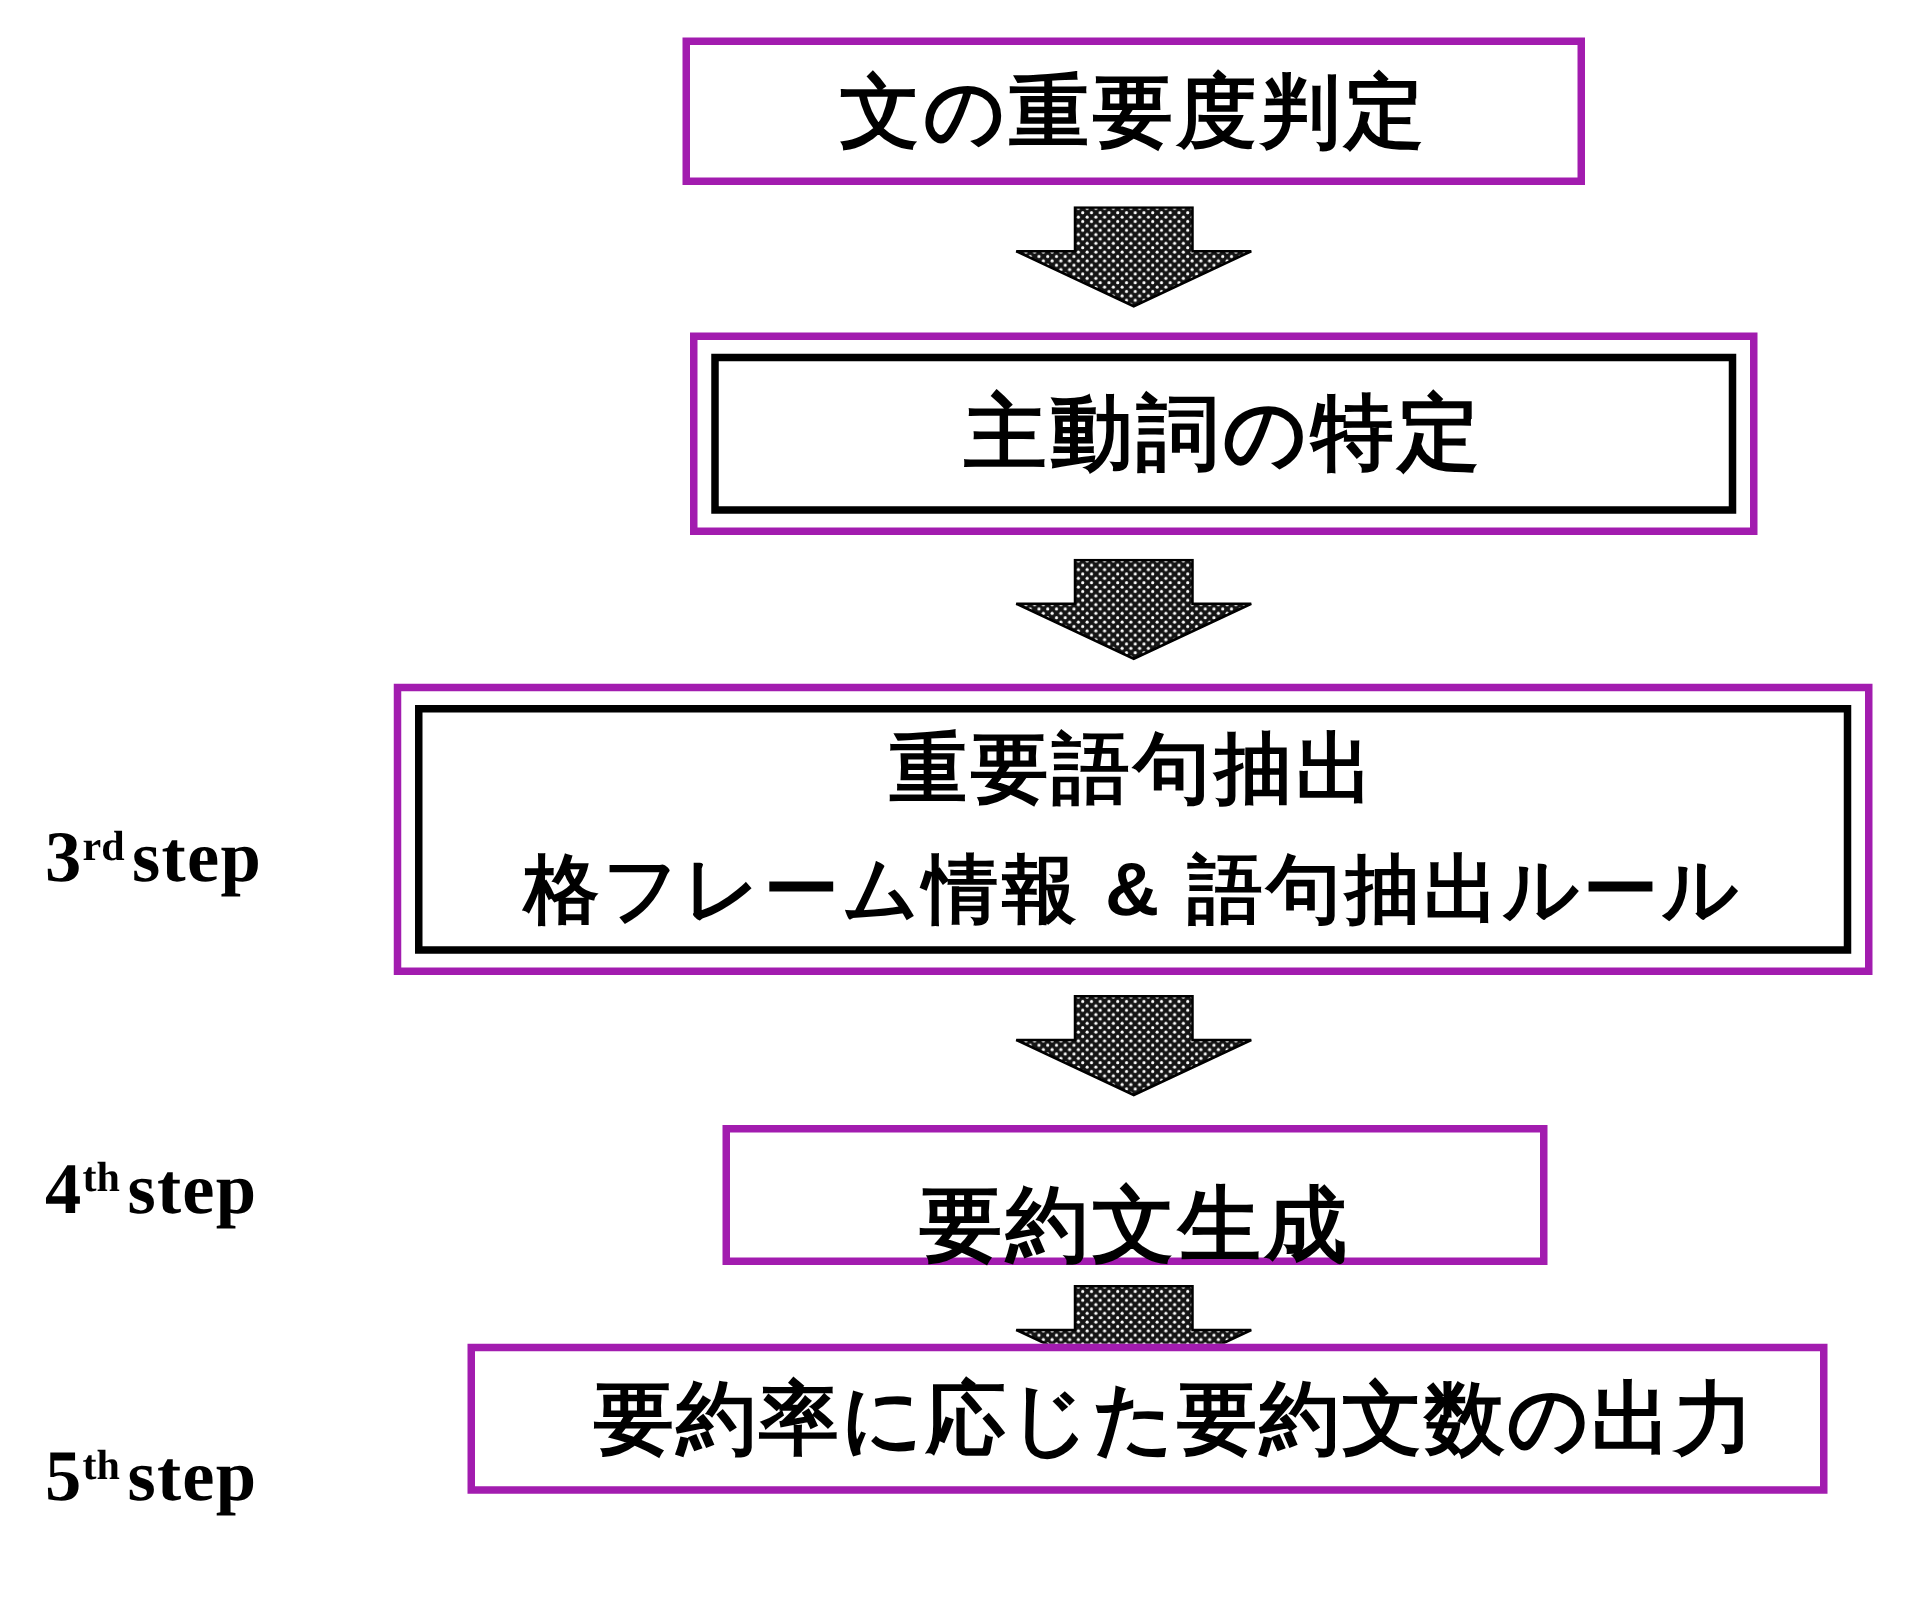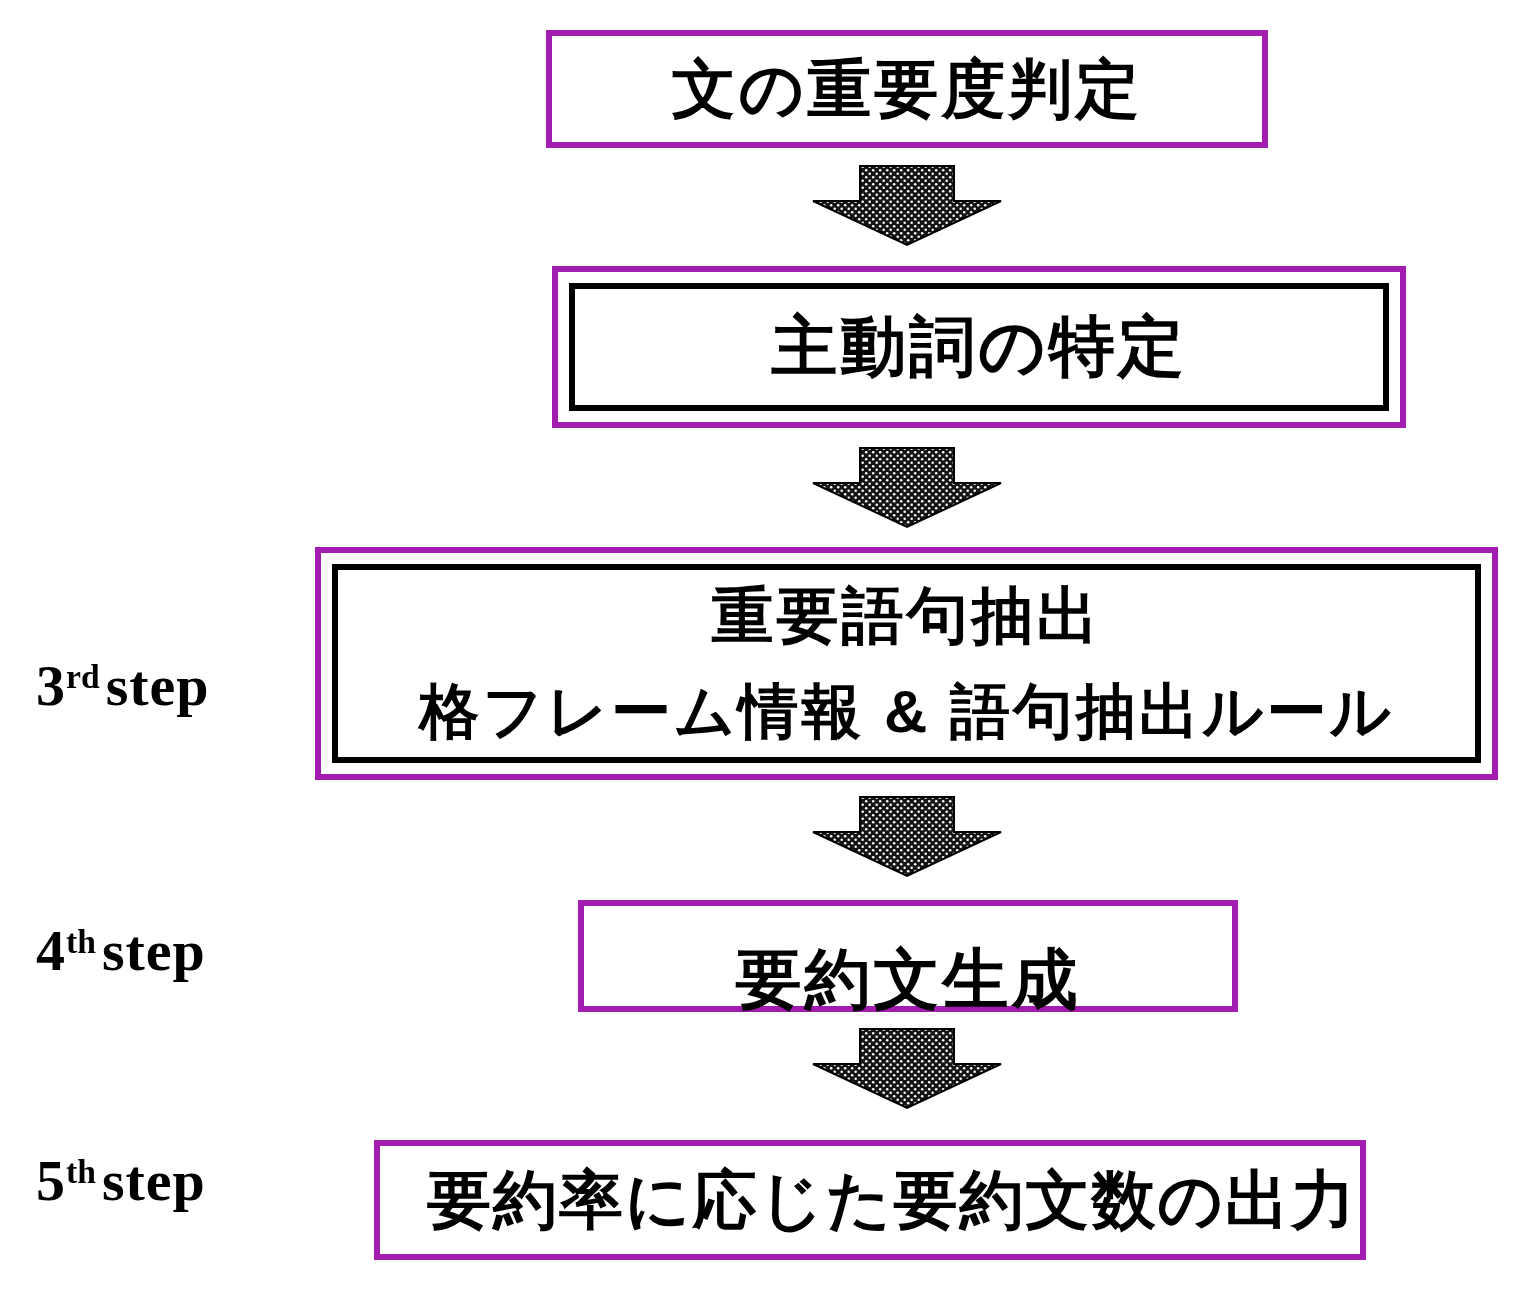--- a/index.html
+++ b/index.html
@@ -81,21 +81,21 @@
   #box-2 { left: 552px; top: 266px;  width: 854px;  height: 162px; }
   #box-2 .jp { font-size: 66px; }
 
   #box-3 { left: 315px; top: 547px;  width: 1183px; height: 233px; }
   #box-3 .jp-line1 { font-size: 62px; }
   #box-3 .jp-line2 { font-size: 60px; margin-top: 23px; }
 
   #box-4 { left: 578px; top: 900px;  width: 660px;  height: 112px; }
   #box-4 .jp { font-size: 66px; margin-top: 48px; }
 
-  #box-5 { left: 374px; top: 1140px; width: 992px; height: 120px; padding-left: 44px; }
+  #box-5 { left: 374px; top: 1075px; width: 1088px; height: 120px; padding-left: 44px; }
   #box-5 .jp { font-size: 64px; letter-spacing: 2px; }
 
   
   .flow-arrow {
     position: absolute;
     left: 812px;
     width: 190px;
     height: 82px;
   }
   #arrow-1 { top: 165px; }

